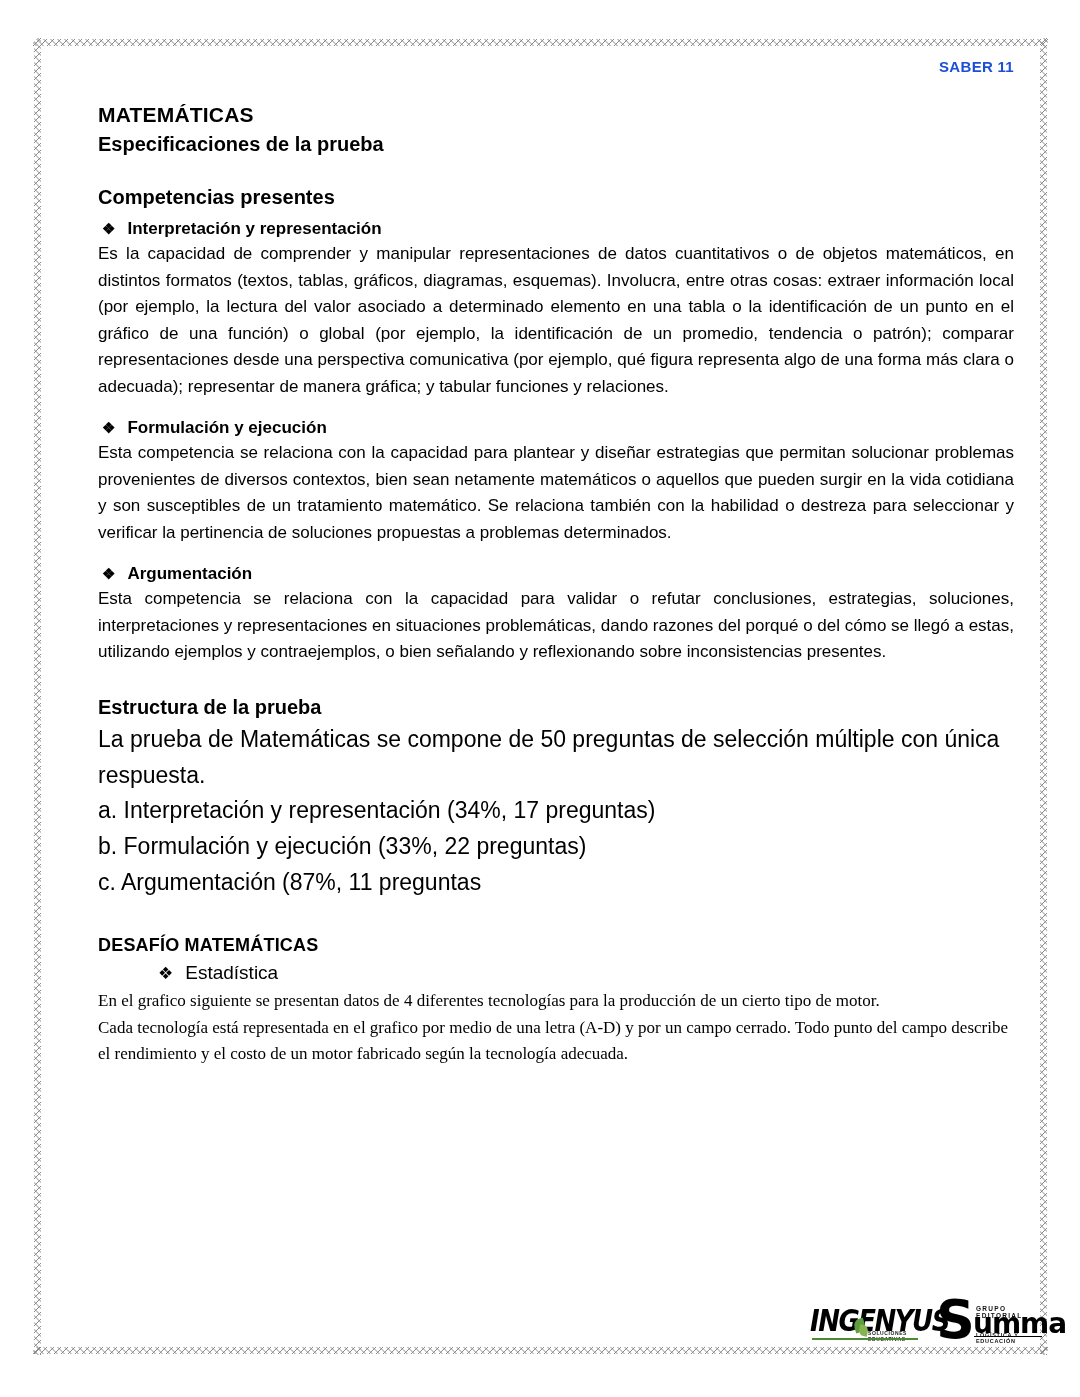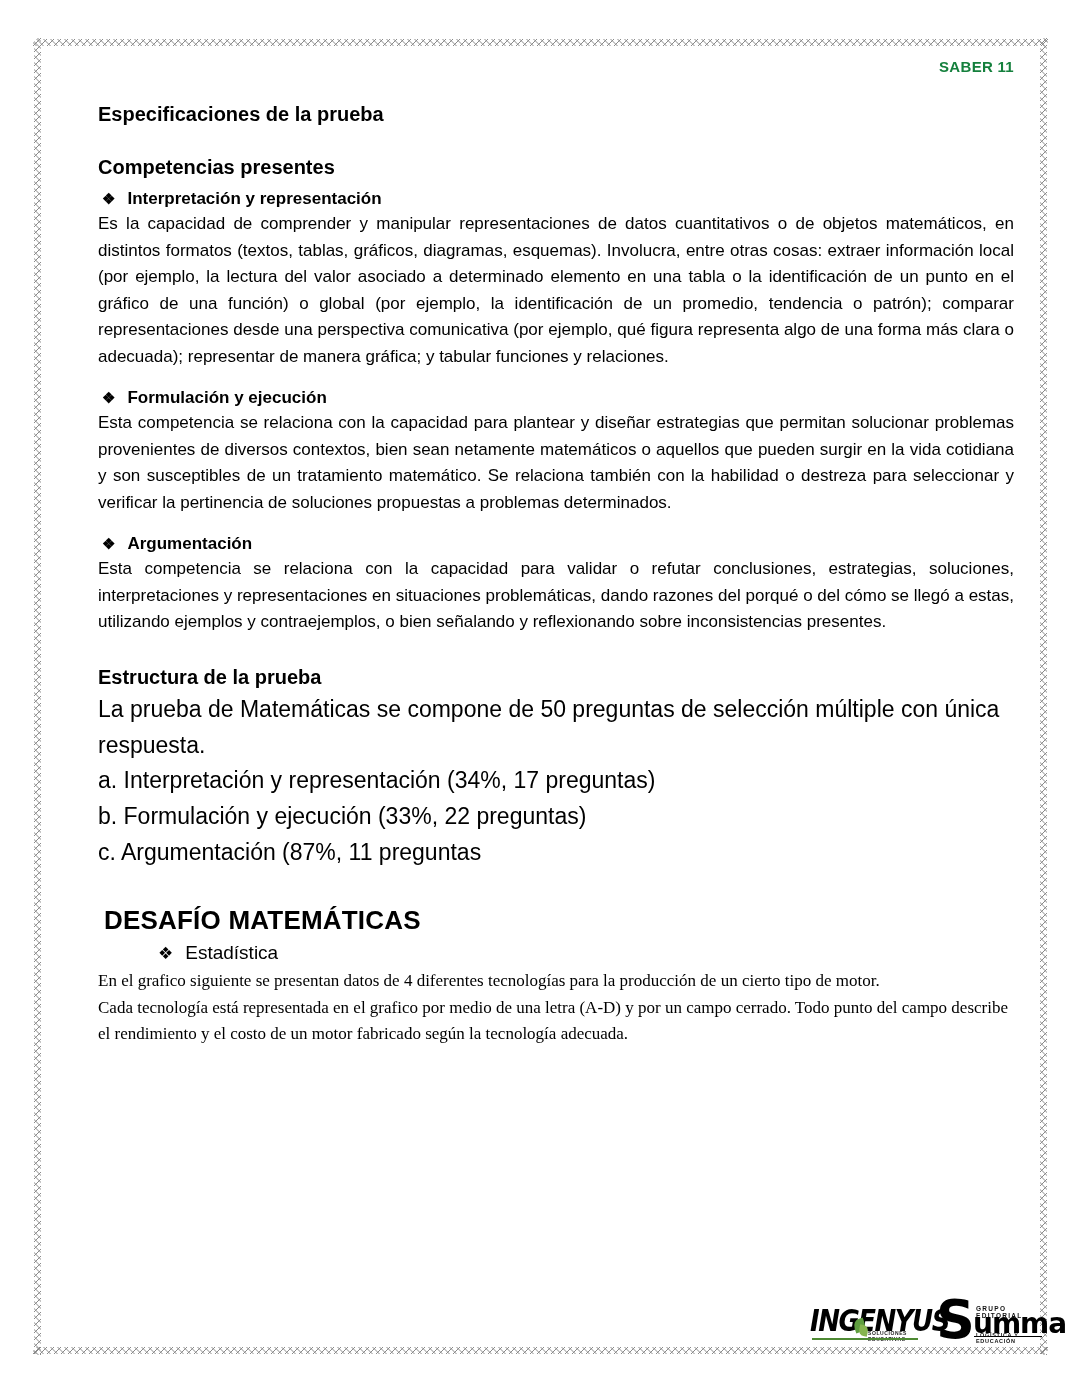--- a/index.html
+++ b/index.html
@@ -61,43 +61,43 @@
     position: absolute;
     left: 98px;
     top: 58px;
     width: 916px;
   }
 
   .header-label {
     text-align: right;
     font-size: 15px;
     font-weight: bold;
-    color: #15803d;
+    color: #1d4ed8;
     letter-spacing: 0.3px;
     margin: 0 0 28px 0;
   }
 
   h1.doc-title {
     font-size: 21px;
     font-weight: bold;
     margin: 0 0 6px 0;
     letter-spacing: 0.2px;
   }
   h2.section-title {
     font-size: 20px;
     font-weight: bold;
     margin: 0 0 3px 0;
   }
   h2.section-title.spaced {
     margin-top: 30px;
   }
   h2.desafio {
-    font-size: 26px;
-    font-weight: bold;
-    margin: 34px 0 6px 6px;
+    font-size: 18px;
+    font-weight: bold;
+    margin: 34px 0 6px 0;
     letter-spacing: 0.2px;
   }
 
   p.body {
     font-size: 17px;
     line-height: 1.56;
     text-align: justify;
     margin: 0 0 0 0;
     hyphens: none;
   }
@@ -265,20 +265,21 @@
   <div class="frame-edge horiz top"></div>
   <div class="frame-edge horiz bottom"></div>
   <div class="frame-edge vert left"></div>
   <div class="frame-edge vert right"></div>
 </div>
 
 <div class="content">
 
   <div class="header-label">SABER 11</div>
 
+  <h1 class="doc-title">MATEMÁTICAS</h1>
 
   <h2 class="section-title">Especificaciones de la prueba</h2>
 
   <h2 class="section-title spaced">Competencias presentes</h2>
 
   <div class="comp-block first">
     <div class="bullet-head">
       <span class="glyph">❖</span>
       <span>Interpretación y representación</span>
     </div>

